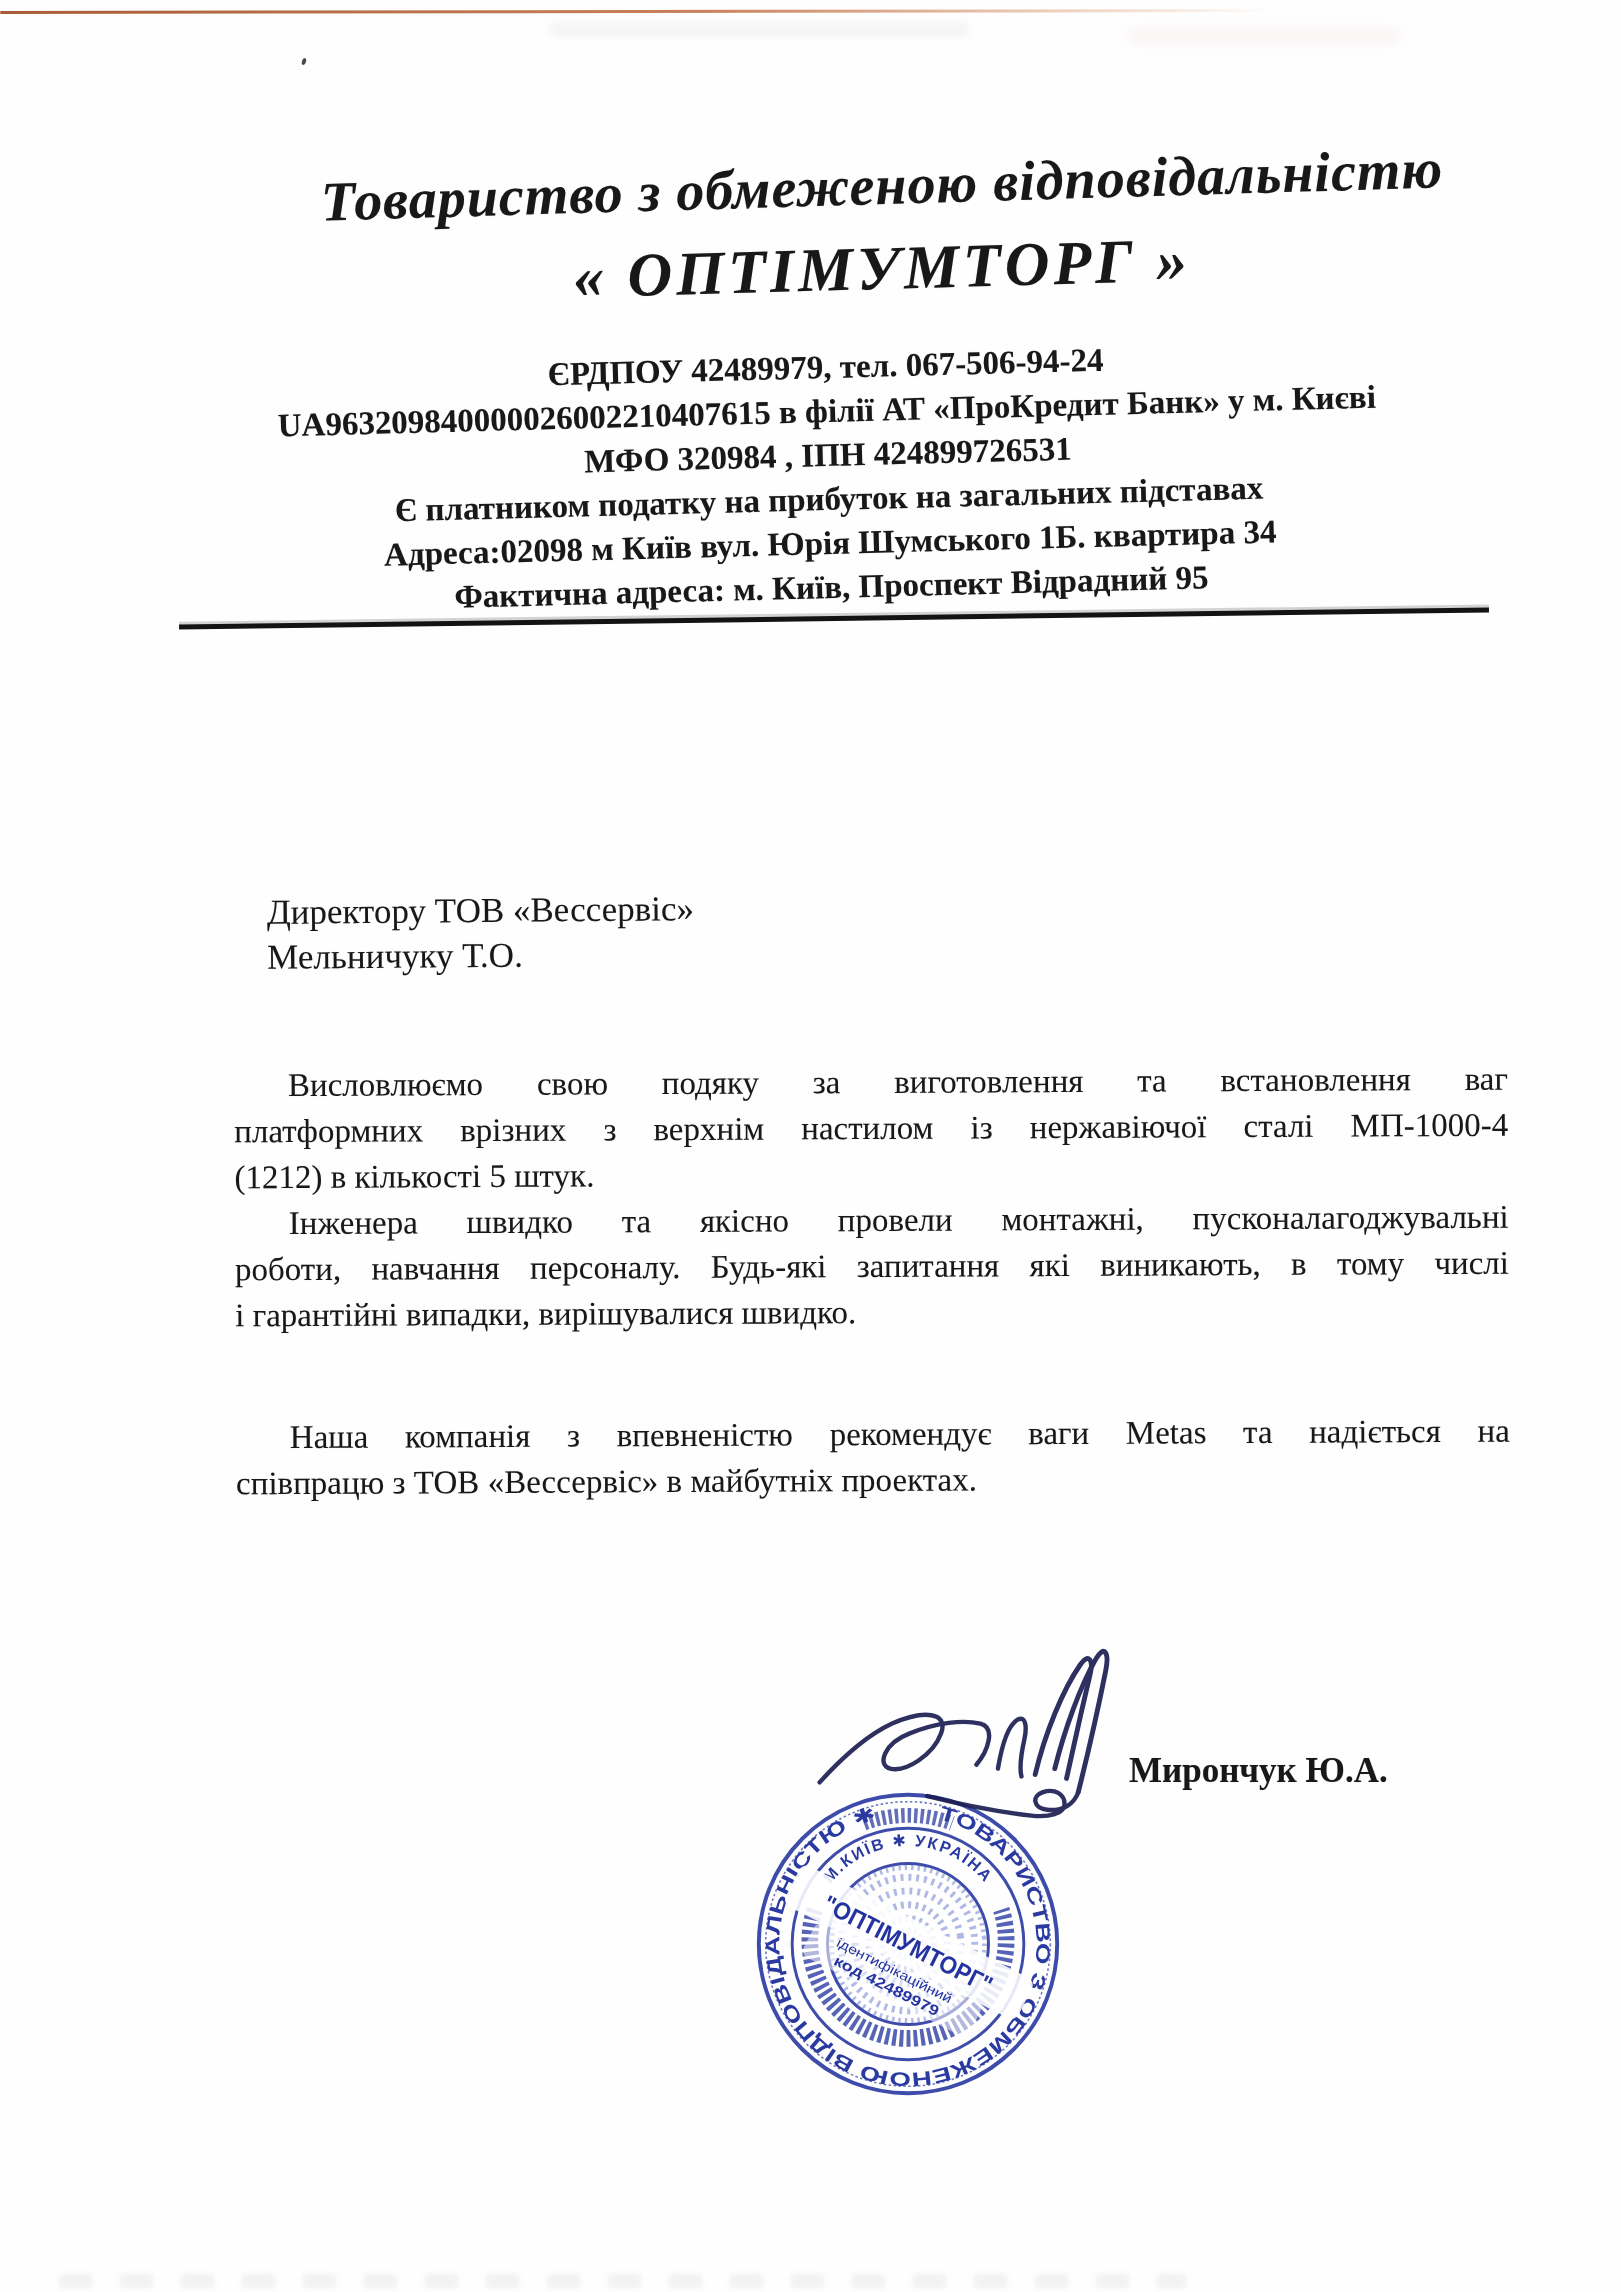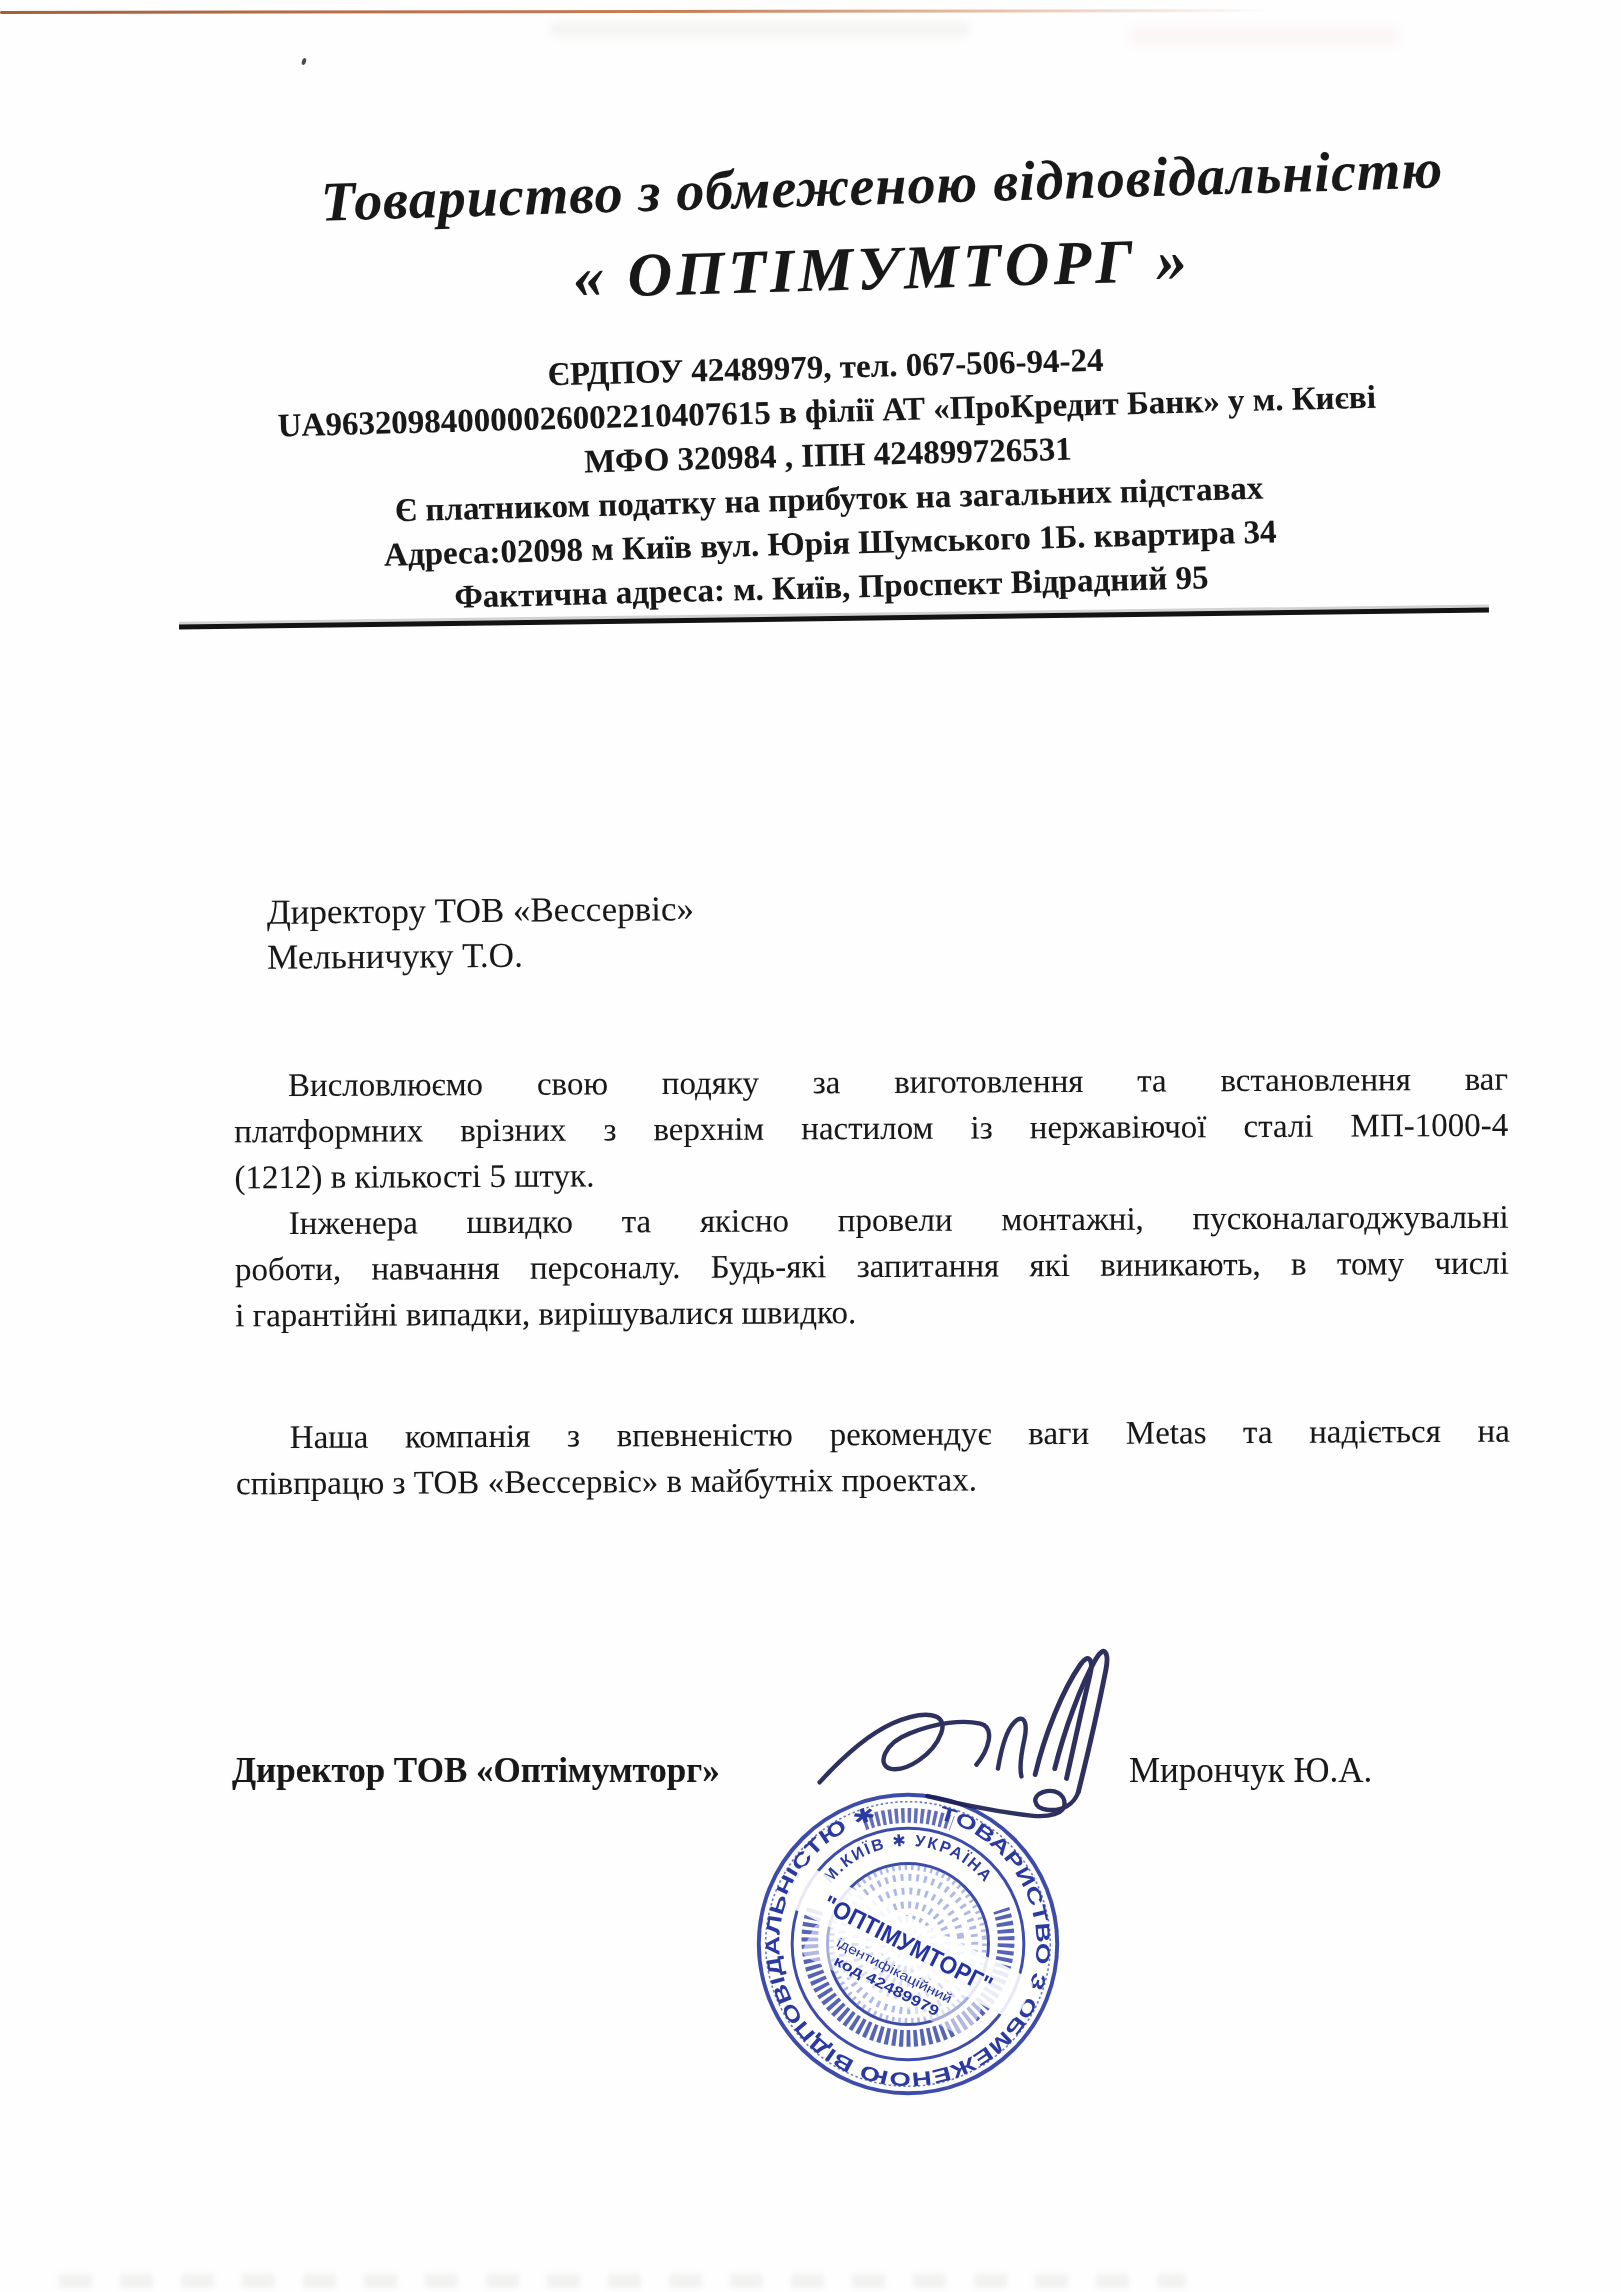--- a/index.html
+++ b/index.html
@@ -55,21 +55,21 @@
     position:absolute;left:235px;top:1059px;width:1274px;
     font-size:33px;line-height:46px;transform:rotate(-0.3deg);
     text-shadow:0 0 1px rgba(0,0,0,.22);
   }
   .para .line{text-align:justify;text-align-last:justify;}
   .para .line:last-child{text-align-last:left;}
   .para .line:first-child{text-indent:54px;}
   .para.p3{margin-top:76px;}
   
   .sig-left{position:absolute;left:232px;top:1751px;font-size:35px;font-weight:bold;text-shadow:0 0 1px rgba(0,0,0,.25);}
-  .sig-right{position:absolute;left:1129px;top:1751px;font-size:35px;font-weight:normal;text-shadow:0 0 1px rgba(0,0,0,.25);}
+  .sig-right{position:absolute;left:1129px;top:1751px;font-size:35px;font-weight:bold;text-shadow:0 0 1px rgba(0,0,0,.25);}
   .stamp-svg{position:absolute;left:748px;top:1784px;width:320px;height:320px;}
   .signature-svg{position:absolute;left:802px;top:1596px;width:338px;height:260px;}
 </style>
 </head>
 <body>
 
 <div class="page">
 
   <div class="top-scan-line"></div>
   <div class="speck"></div>
@@ -106,21 +106,20 @@
         <div class="line">Інженера швидко та якісно провели монтажні, пусконалагоджувальні</div>
         <div class="line">роботи, навчання персоналу. Будь-які запитання які виникають, в тому числі</div>
         <div class="line">і гарантійні випадки, вирішувалися швидко.</div>
       </div>
     <div class="para p3">
         <div class="line">Наша компанія з впевненістю рекомендує ваги Metas та надіється на</div>
         <div class="line">співпрацю з ТОВ «Вессервіс» в майбутніх проектах.</div>
       </div>
   </div>
 
-  <div class="sig-left">Директор ТОВ «Оптімумторг»</div>
   <div class="sig-right">Мирончук Ю.А.</div>
 
   <svg class="stamp-svg" viewBox="0 0 326 326" aria-hidden="true">
     <g fill="none" stroke="#2d3da3">
       <circle cx="163" cy="163" r="152" stroke-width="4" opacity="0.92"></circle>
       <circle cx="163" cy="163" r="145" stroke-width="1.6" stroke-dasharray="2.5 2.5" opacity="0.7"></circle>
       <circle cx="163" cy="163" r="118" stroke-width="3" opacity="0.92"></circle>
       <circle cx="163" cy="163" r="82" stroke-width="3" opacity="0.92"></circle>
       <path d="M 118,40 A 131,131 0 0 1 208,40" stroke-width="15" stroke-dasharray="3.5 3" opacity="0.75"></path>
       <path d="M 68,128 A 100,100 0 1 0 258,128" stroke-width="17" stroke-dasharray="4 3.2" opacity="0.8"></path>

